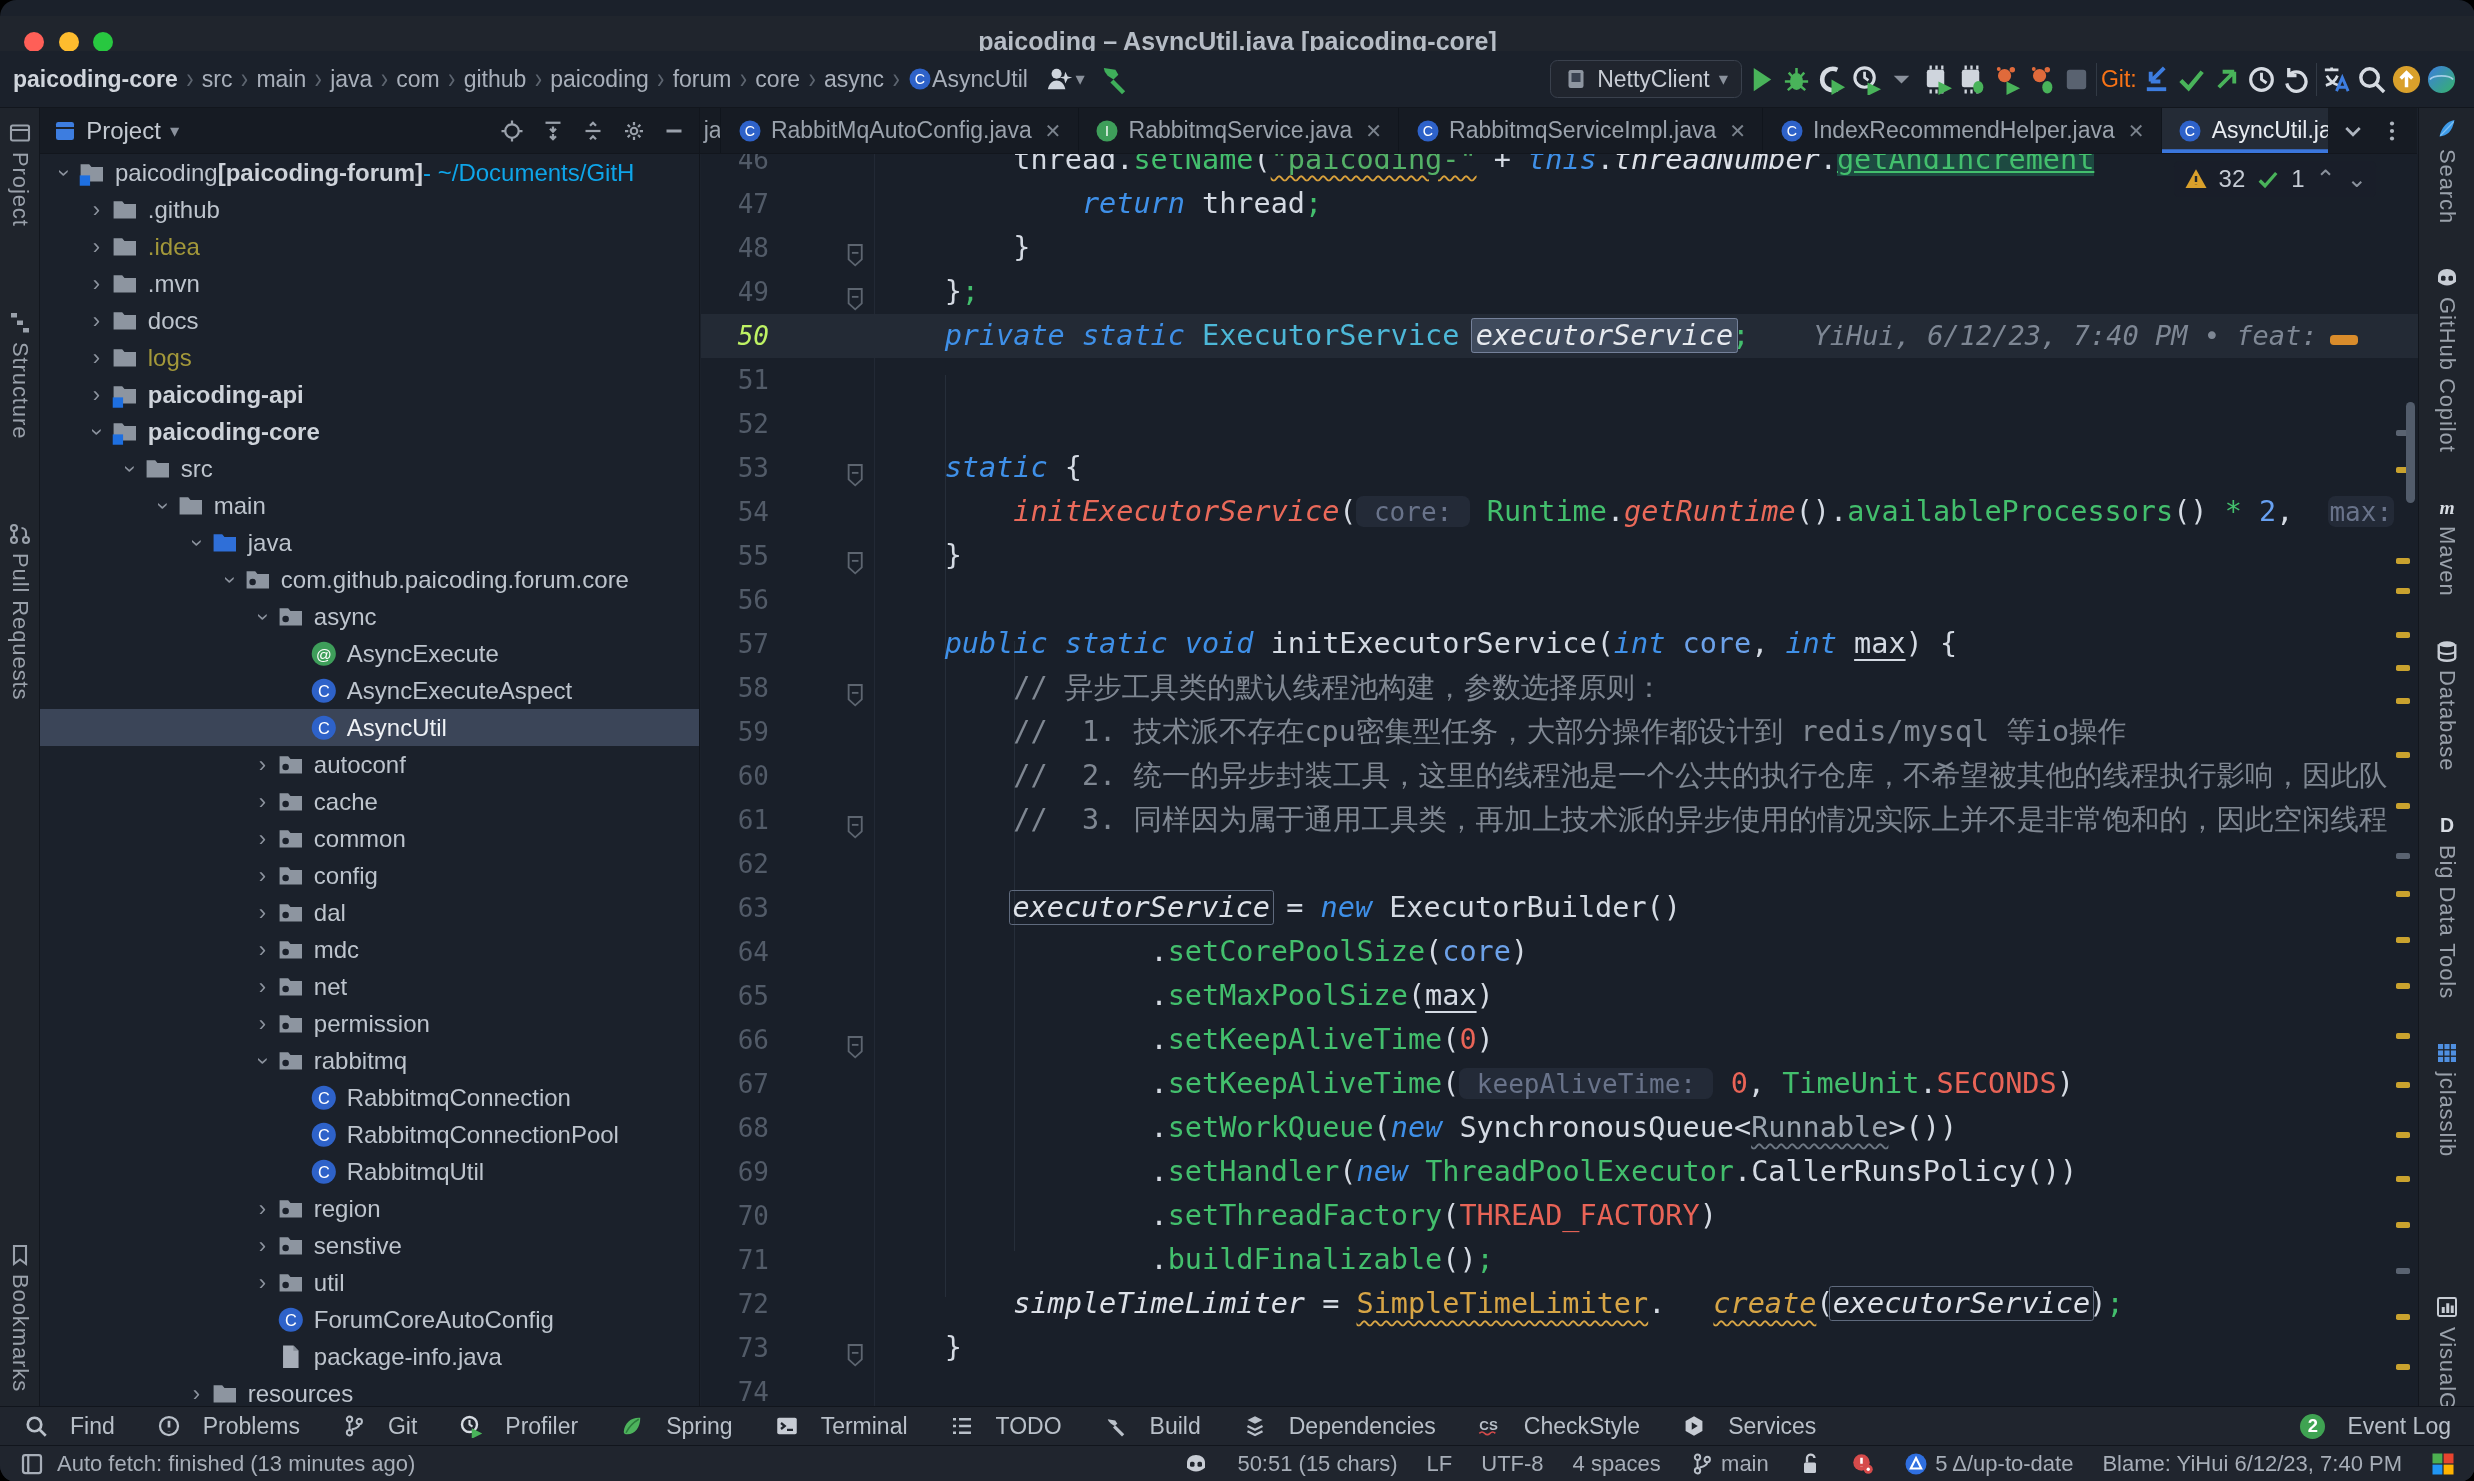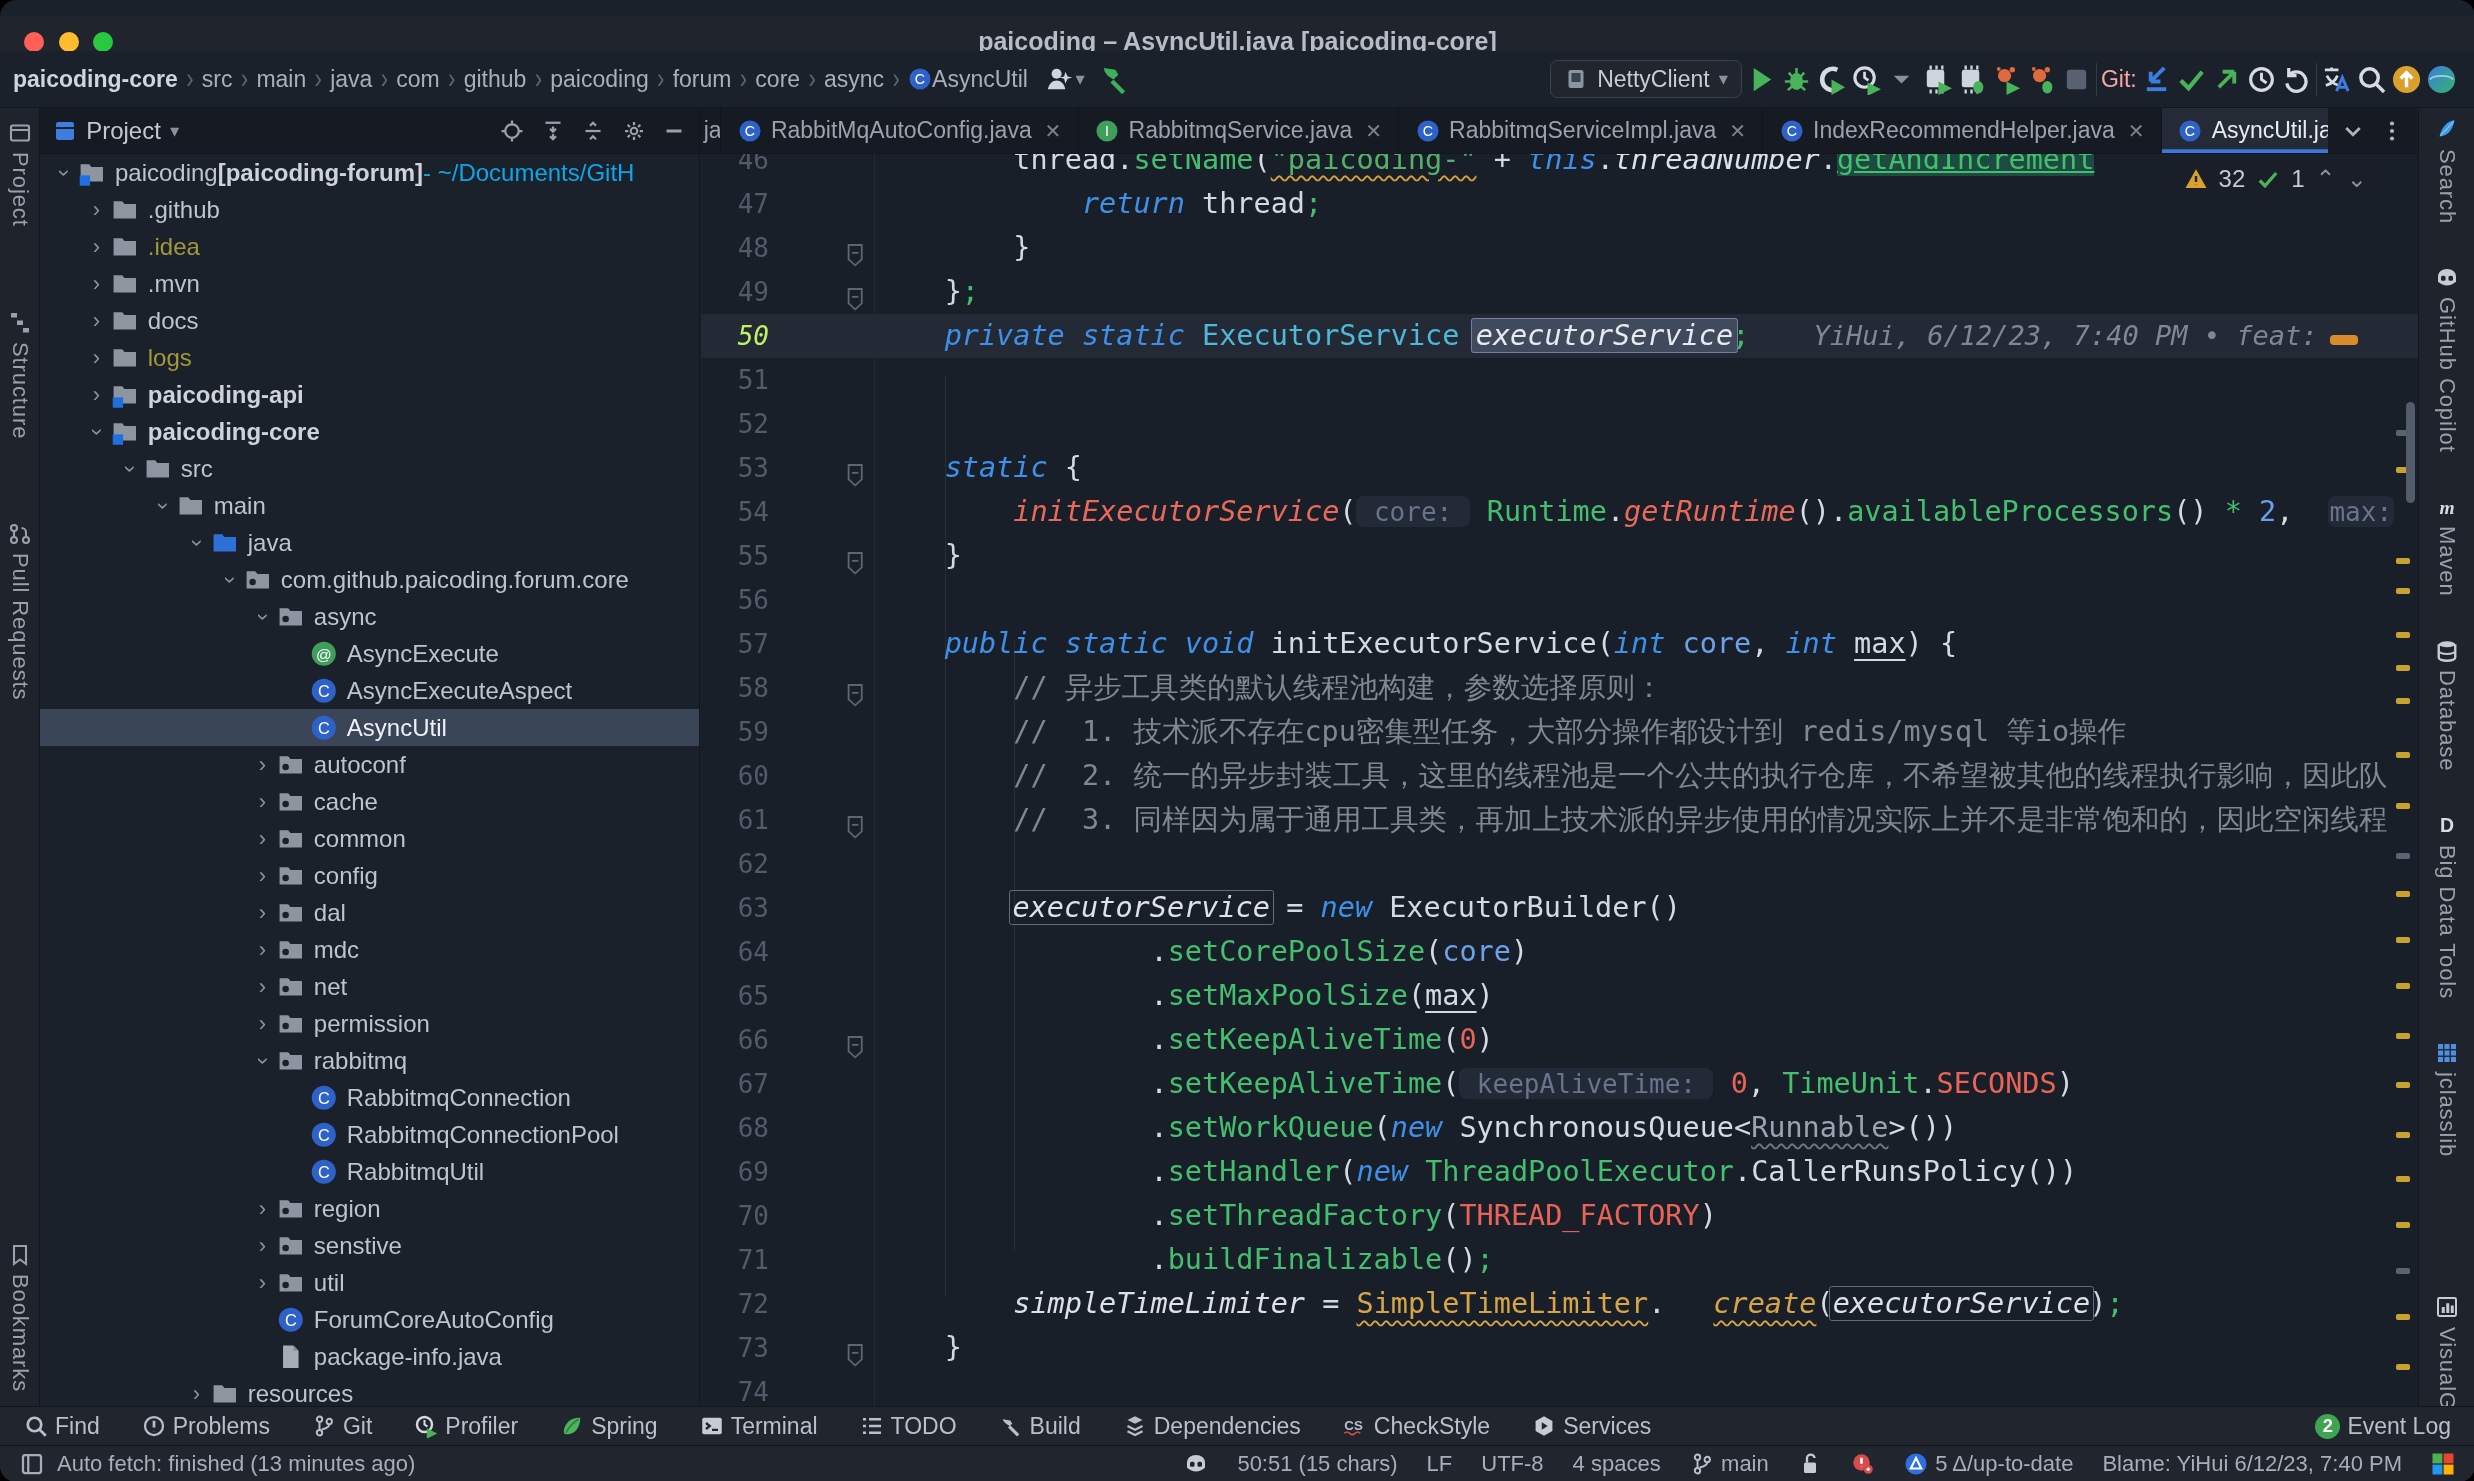--- a/index.html
+++ b/index.html
@@ -19,21 +19,21 @@
   .crumbs{display:flex;align-items:center;padding-left:13px;font-size:23px;color:#a8afba;white-space:nowrap;}
   .crumb.first{font-weight:bold;color:#d0d5dc;}
   .crumb-sep{color:#5d6570;margin:0 8.3px;font-size:22px;transform:scaleY(1.35);display:inline-block;}
   .tb-right{margin-left:auto;display:flex;align-items:center;gap:4px;padding-right:18.4px;}
   .runwidget{display:flex;align-items:center;gap:9.2px;border:0.9px solid #3a414d;border-radius:7.4px;
     background:#20252e;padding:4.6px 13px;font-size:23px;color:#c7ccd4;}
   .icon{display:inline-flex;width:31px;height:31px;align-items:center;justify-content:center;}
   .icon svg{width:100%;height:100%;}
   .icon.small{width:24px;height:24px;}
   .sep{width:0.9px;height:33px;background:#323a45;}
-  .gitlabel{font-size:23px;color:#fca5a5;}
+  .gitlabel{font-size:23px;color:#f97316;}
   .dd{color:#8a919c;font-size:18.4px;}
   
   .tabrow{position:absolute;left:40px;top:108px;width:2377px;height:46px;background:#161b23;border-bottom:0.9px solid #12161d;display:flex;}
   .pph{width:660px;display:flex;align-items:center;padding:0 13px;gap:9.2px;border-right:0.9px solid #12161d;}
   .pph-title{font-size:24px;color:#c3c9d1;}
   .pph-icons{margin-left:auto;display:flex;align-items:center;gap:16.5px;color:#9aa1ab;}
   .tabs{display:flex;flex:1;overflow:hidden;}
   .tab{display:flex;align-items:center;gap:9.2px;padding:0 16.5px;font-size:23px;color:#9aa2ac;border-right:0.9px solid #10151c;white-space:nowrap;}
   .tab.active{background:#242b36;color:#e8ecf1;box-shadow:inset 0 -3.7px 0 #3b77dd;}
   .tab .x{color:#7b838d;font-size:20px;margin-left:3.7px;}
@@ -88,21 +88,21 @@
   .inspect{position:absolute;top:7.4px;right:42px;display:flex;align-items:center;gap:11px;
     background:rgba(25,31,41,.95);padding:3.7px 9.2px;border-radius:5.5px;font-family:"Liberation Sans",sans-serif;
     font-size:24px;color:#c5cbd4;}
   .estripe{position:absolute;right:0;top:0;width:27.6px;bottom:0;}
   .emark{position:absolute;left:5.5px;width:13.8px;height:5.5px;border-radius:1.8px;background:#c9a22e;}
   .emark.gray{background:#5a6371;}
   .thumb{position:absolute;right:2.8px;width:9.2px;border-radius:4.6px;background:#525c6b;}
   
   .bottombar{position:absolute;left:0;right:0;bottom:37px;height:39px;background:#20252e;border-top:0.9px solid #11151c;
     display:flex;align-items:center;padding:0 24px;gap:42px;font-size:23px;color:#b9c0c9;}
-  .btool{display:flex;align-items:center;gap:7px;white-space:nowrap;}
+  .btool{display:flex;align-items:center;gap:22px;white-space:nowrap;}
   .badge{display:inline-flex;width:25px;height:25px;border-radius:50%;background:#3fa352;color:#fff;
     font-size:18.4px;align-items:center;justify-content:center;font-weight:bold;}
   
   .statusbar{position:absolute;left:0;right:0;bottom:0;height:37px;background:#20252e;border-top:0.9px solid #11151c;
     display:flex;align-items:center;font-size:22px;color:#a7aeb8;padding:0 20px;}
   .sleft{display:flex;align-items:center;gap:13px;}
   .sright{margin-left:auto;display:flex;align-items:center;gap:29px;}
   .sitem{display:flex;align-items:center;gap:7.4px;white-space:nowrap;}
 </style>
 </head>

